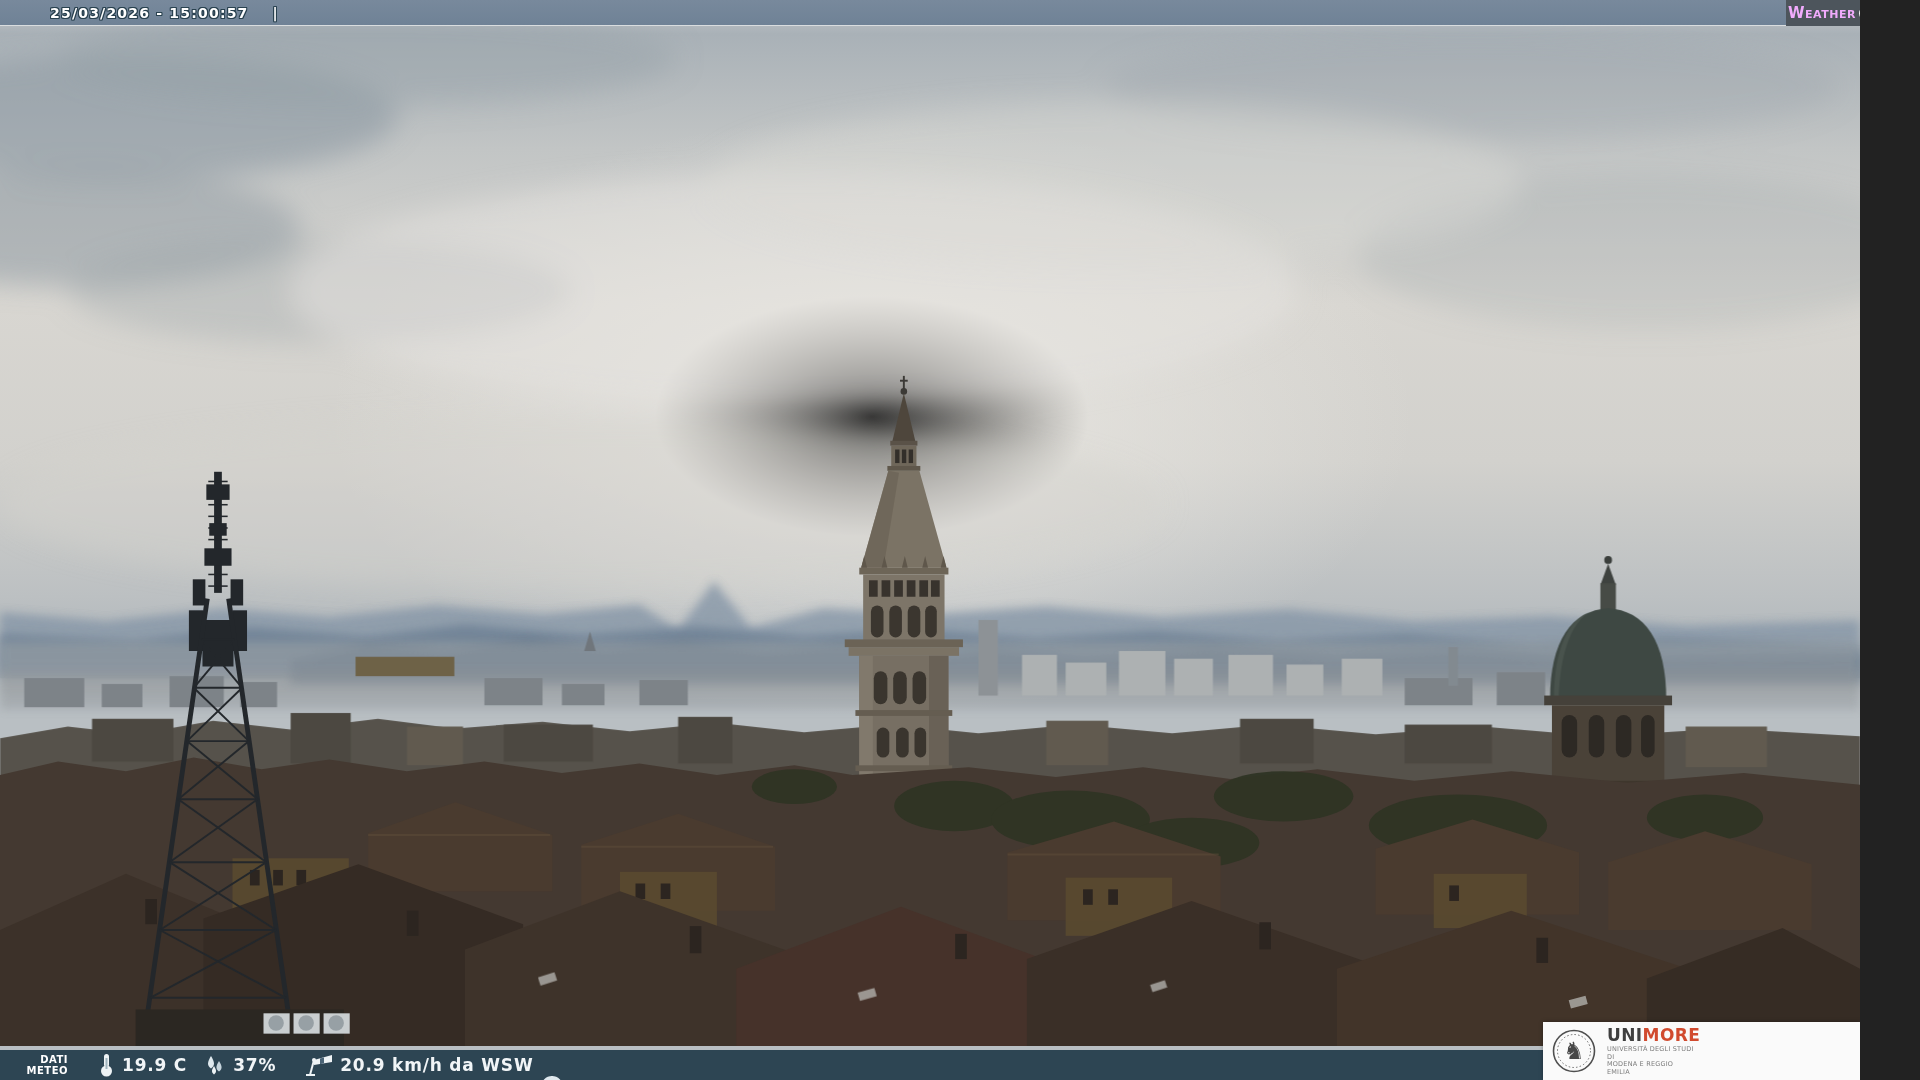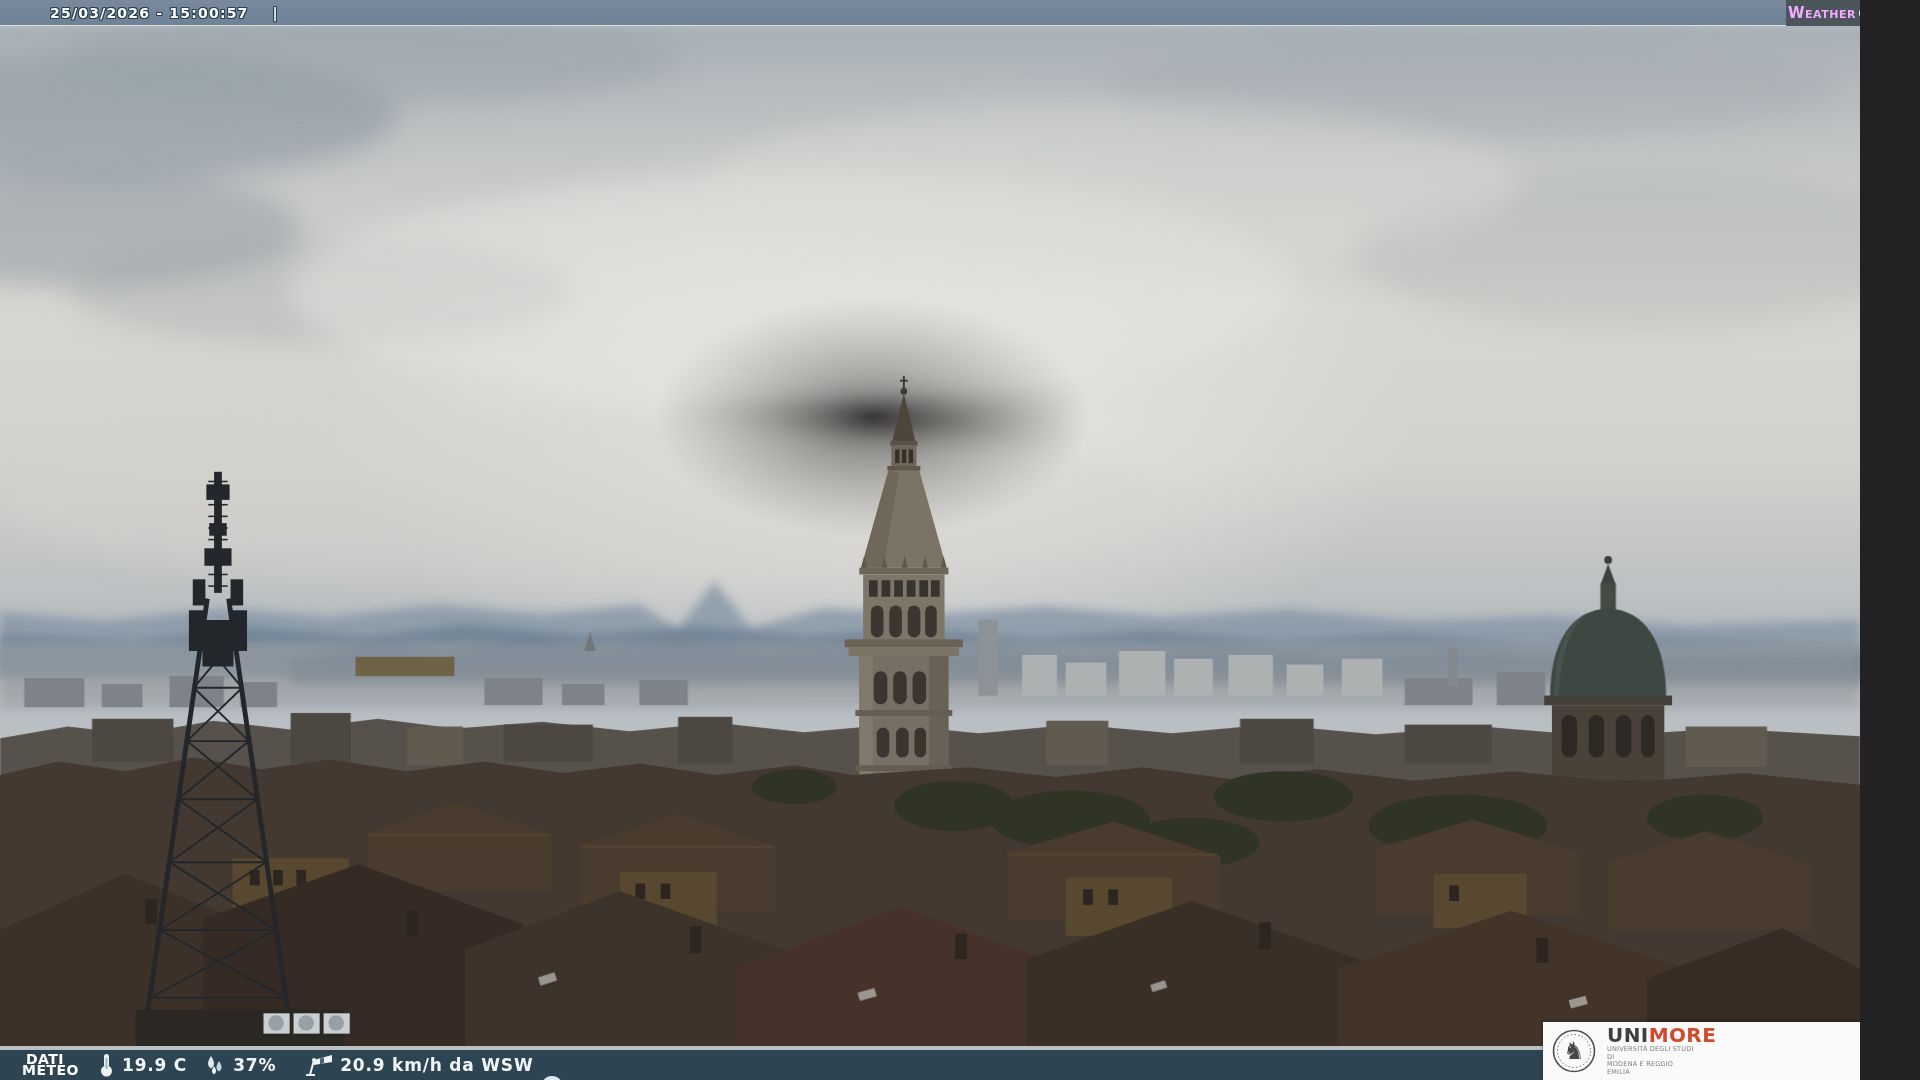--- a/index.html
+++ b/index.html
@@ -47,43 +47,43 @@
   }
 
   
   .bottombar {
     position:absolute; left:0; bottom:0; width:1920px; height:30px;
     background: rgba(15,41,58,0.82);
     display:flex; align-items:center;
     z-index: 10; color:#f1f5f7;
   }
   .meteo-label {
-    margin-left:22px; width:46px; text-align:center;
-    font-size:14px; font-weight:bold; letter-spacing:0.5px; line-height:11px;
+    margin-left:22px; width:46px; text-align:right;
+    font-size:10px; font-weight:bold; letter-spacing:0.5px; line-height:11px;
     color:#ffffff;
   }
   .meteo-group { display:flex; align-items:center; white-space:nowrap;text-align:center; }
   .meteo-value { font-weight:bold; font-size:17px; letter-spacing:0.8px; }
   .mi { display:block; }
   .g-temp  { margin-left:28px; }
   .g-hum   { margin-left:16px; }
   .g-wind  { margin-left:28px; }
   .g-rain  { margin-left:6px;margin-top:44px; }
   .mi + .meteo-value { margin-left:6px; }
 
   
   .unicard {
     position:absolute; right:0; bottom:0; width:317px; height:58px;
     background:#fafafa; z-index:20;
     display:flex; align-items:center;
     box-shadow: 0 0 4px rgba(0,0,0,0.35);
   }
   .seal { margin-left:9px; flex:0 0 auto; }
   .uniblock { margin-left:11px; width:88px; flex:0 0 auto; }
-  .uniword { font-size:20px; font-weight:bold; letter-spacing:0.4px; line-height:18px; }
+  .uniword { font-size:17px; font-weight:bold; letter-spacing:0.4px; line-height:18px; }
   .uni-part1 { color:#3f3f3f; }
   .uni-part2 { color:#d14a2e; }
   .unisub { font-size:6.5px; color:#7c7c7c; letter-spacing:0.2px; line-height:7.5px; margin-top:2px; }
   .unidept { margin-left:8px; color:#8c8c8c; font-size:15.5px; line-height:19px; font-weight:400; }
 </style>
 </head>
 <body>
 
 <div class="stage">
 

